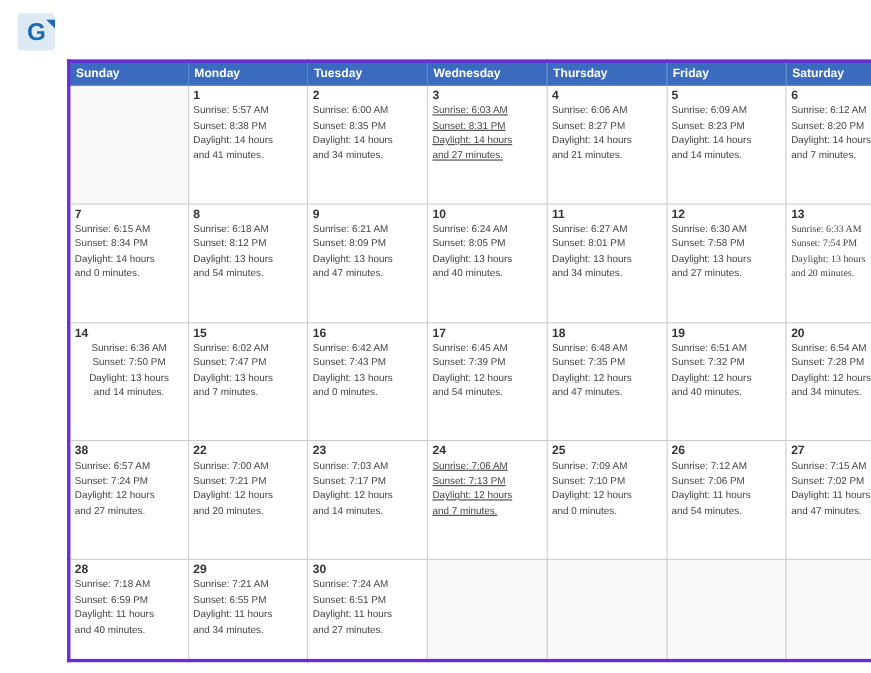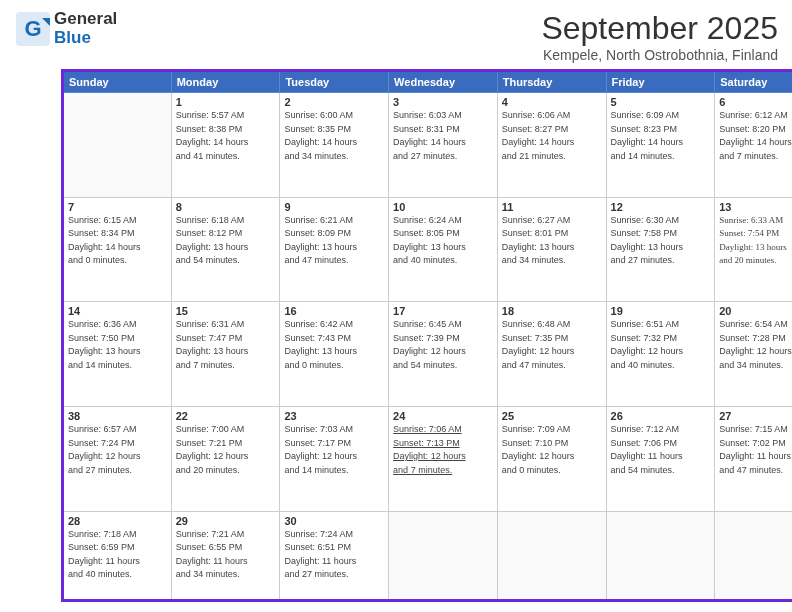--- a/index.html
+++ b/index.html
@@ -89,31 +89,21 @@
 
 <div class="page">
   <div class="header">
     <div class="logo">
       <div style="display:flex;align-items:center;gap:2px;">
         <svg width="38" height="38" viewBox="0 0 38 38">
           <rect x="2" y="2" width="34" height="34" rx="4" fill="#1a6bb5" opacity="0.15"></rect>
           <text x="19" y="26" text-anchor="middle" font-size="22" font-weight="bold" fill="#1a6bb5">G</text>
           <polygon points="28,8 36,8 36,16" fill="#1a6bb5"></polygon>
         </svg>
-        <div>
-          <div style="font-size:17px;font-weight:bold;line-height:1.1;">
-            <span style="color:#333;">General</span><br>
-            <span style="color:#1a6bb5;">Blue</span>
-          </div>
-        </div>
       </div>
-    </div>
-    <div class="title-block">
-      <div class="month-title">September 2025</div>
-      <div class="location">Kempele, North Ostrobothnia, Finland</div>
     </div>
   </div>
 
   <table class="calendar">
     <thead>
       <tr>
         <th>Sunday</th>
         <th>Monday</th>
         <th>Tuesday</th>
         <th>Wednesday</th>
@@ -134,21 +124,21 @@
           </td>
           <td>
             <span class="day-num">2</span>
             <div class="day-info" style="white-space: pre-line;">Sunrise: 6:00 AM
 Sunset: 8:35 PM
 Daylight: 14 hours
 and 34 minutes.</div>
           </td>
           <td>
             <span class="day-num">3</span>
-            <div class="day-info" style="white-space: pre-line;">Sunrise: 6:03 AM
+            <div class="day-info" style="white-space: pre-line; text-decoration: underline;">Sunrise: 6:03 AM
 Sunset: 8:31 PM
 Daylight: 14 hours
 and 27 minutes.</div>
           </td>
           <td>
             <span class="day-num">4</span>
             <div class="day-info" style="white-space: pre-line;">Sunrise: 6:06 AM
 Sunset: 8:27 PM
 Daylight: 14 hours
 and 21 minutes.</div>
@@ -215,28 +205,28 @@
             <span class="day-num">13</span>
             <div class="day-info" style="white-space: pre-line; font-family: Liberation Serif, serif;">Sunrise: 6:33 AM
 Sunset: 7:54 PM
 Daylight: 13 hours
 and 20 minutes.</div>
           </td>
         </tr>
         <tr>
           <td>
             <span class="day-num">14</span>
-            <div class="day-info" style="white-space: pre-line;">Sunrise: 6:36 AM
+            <div class="day-info" style="white-space: pre-line; text-align: center;">Sunrise: 6:36 AM
 Sunset: 7:50 PM
 Daylight: 13 hours
 and 14 minutes.</div>
           </td>
           <td>
             <span class="day-num">15</span>
-            <div class="day-info" style="white-space: pre-line;">Sunrise: 6:31 AM
+            <div class="day-info" style="white-space: pre-line;">Sunrise: 6:02 AM
 Sunset: 7:47 PM
 Daylight: 13 hours
 and 7 minutes.</div>
           </td>
           <td>
             <span class="day-num">16</span>
             <div class="day-info" style="white-space: pre-line;">Sunrise: 6:42 AM
 Sunset: 7:43 PM
 Daylight: 13 hours
 and 0 minutes.</div>

